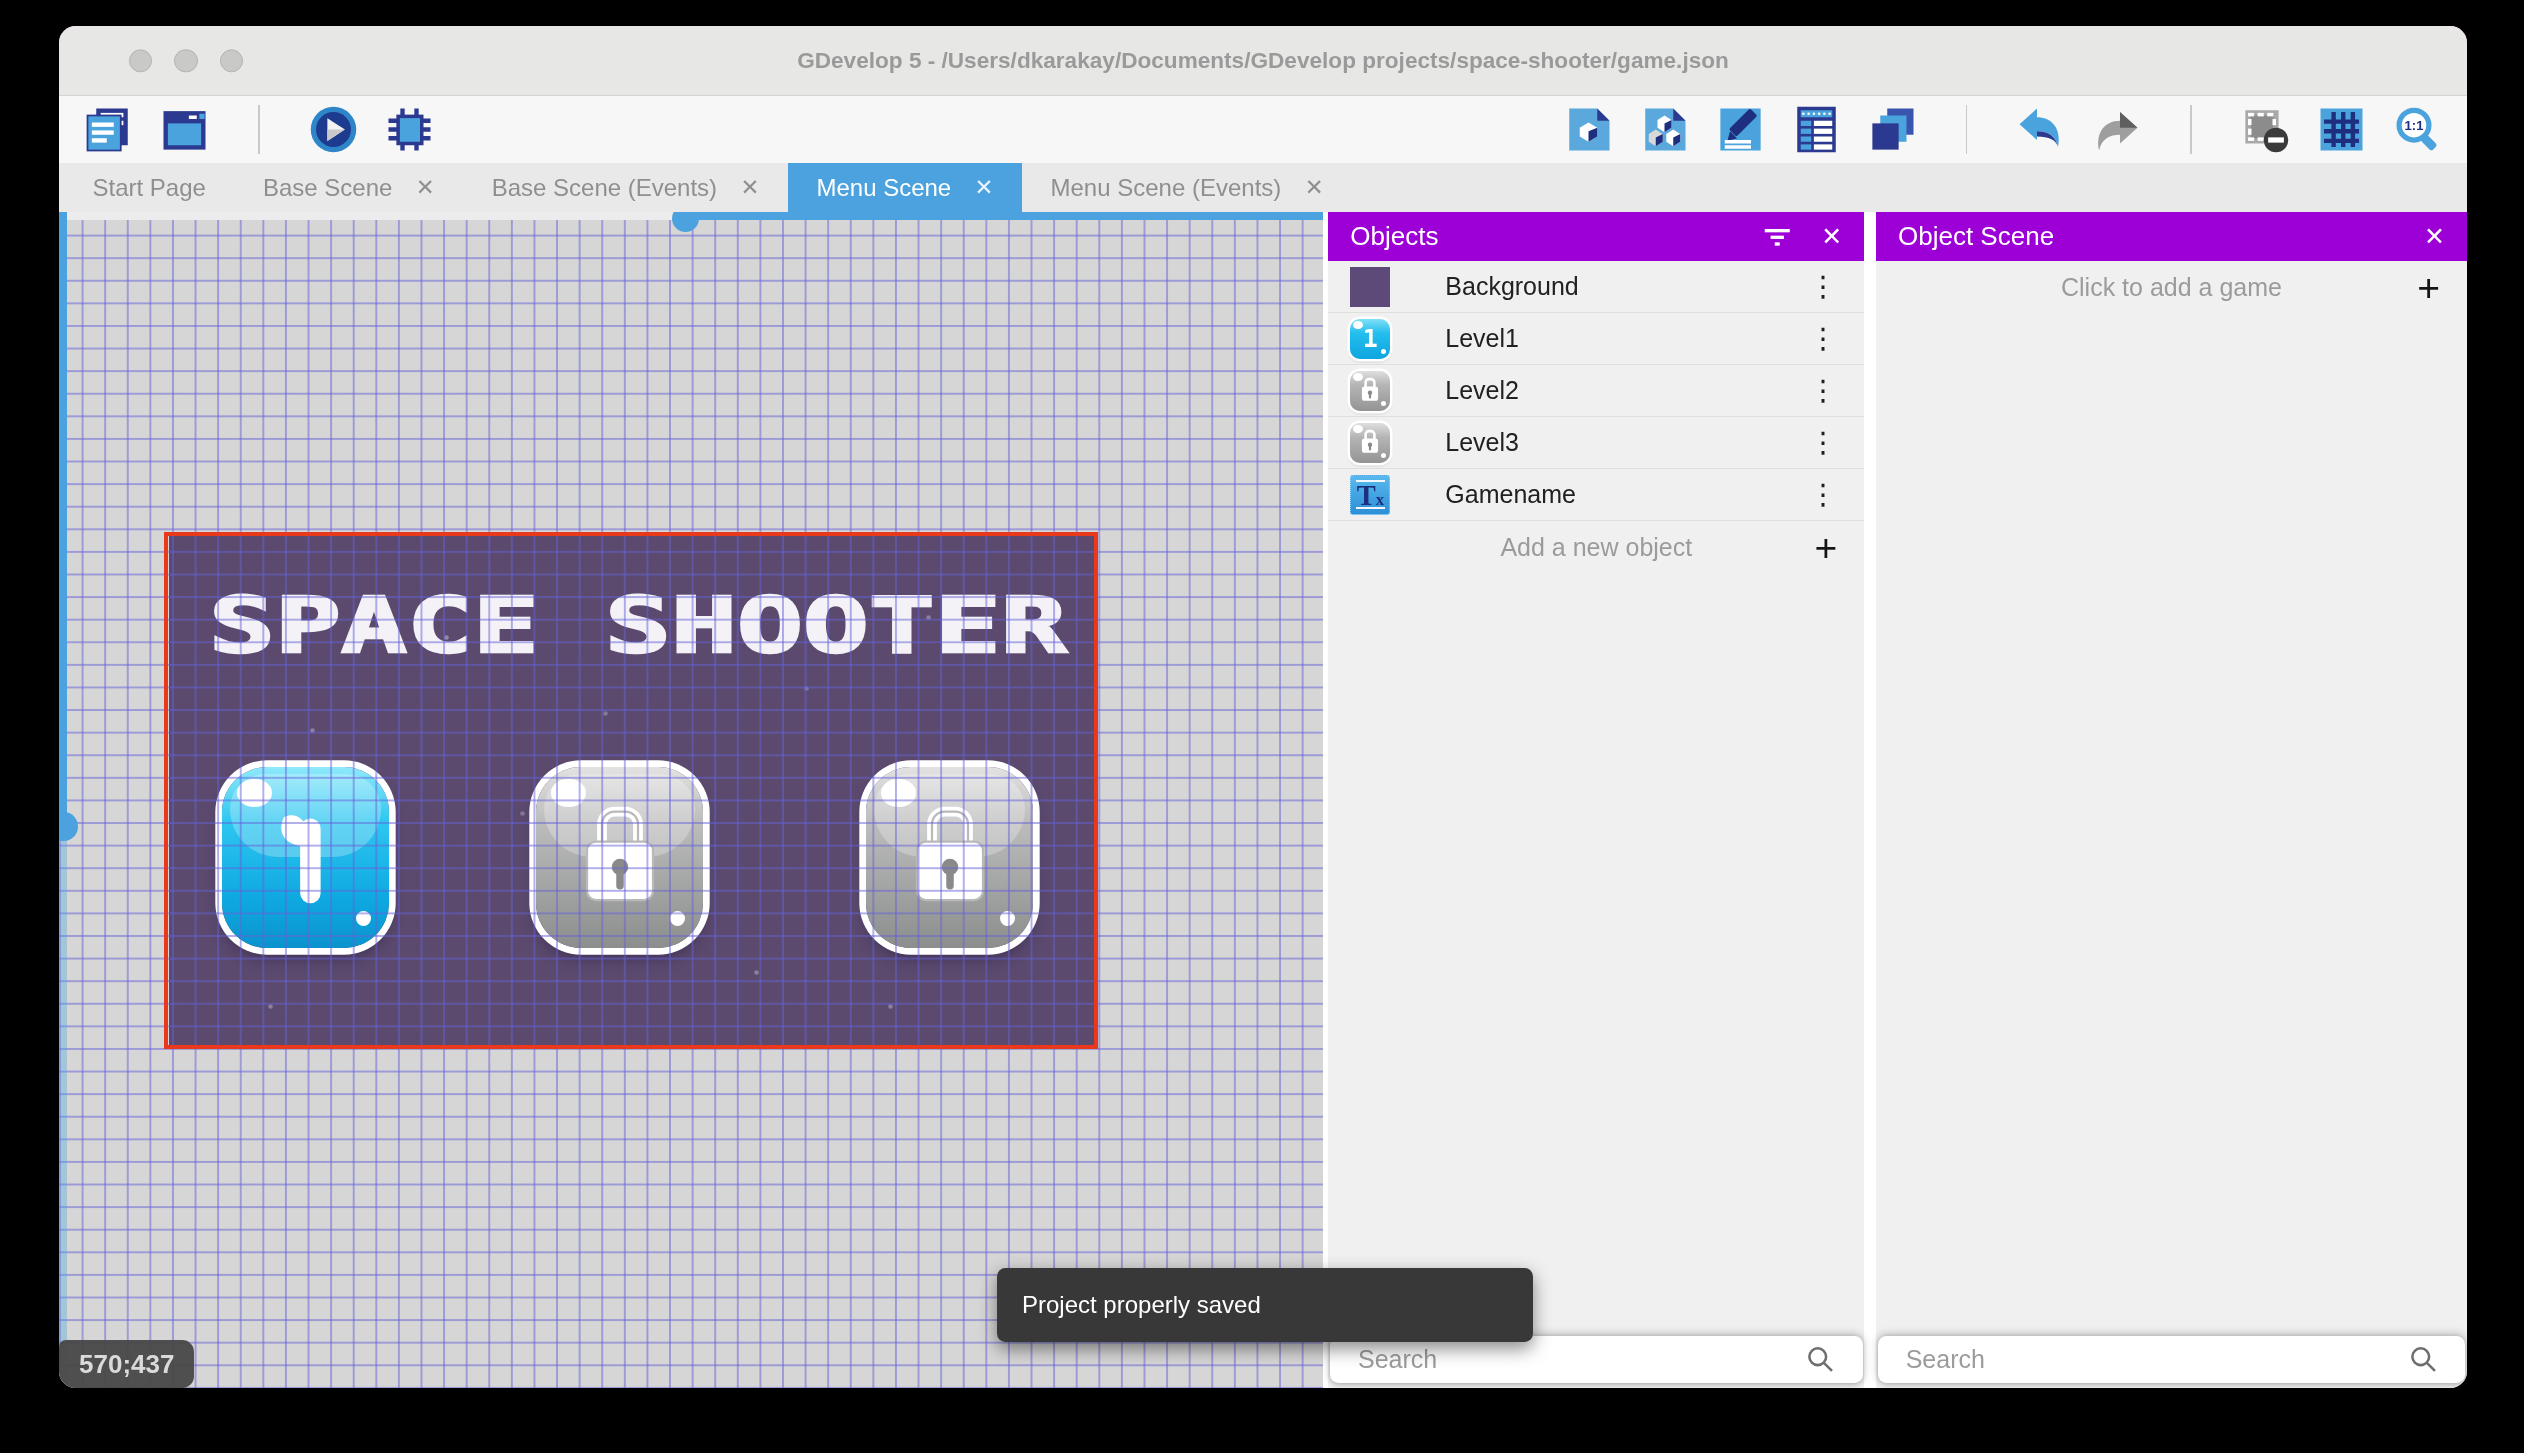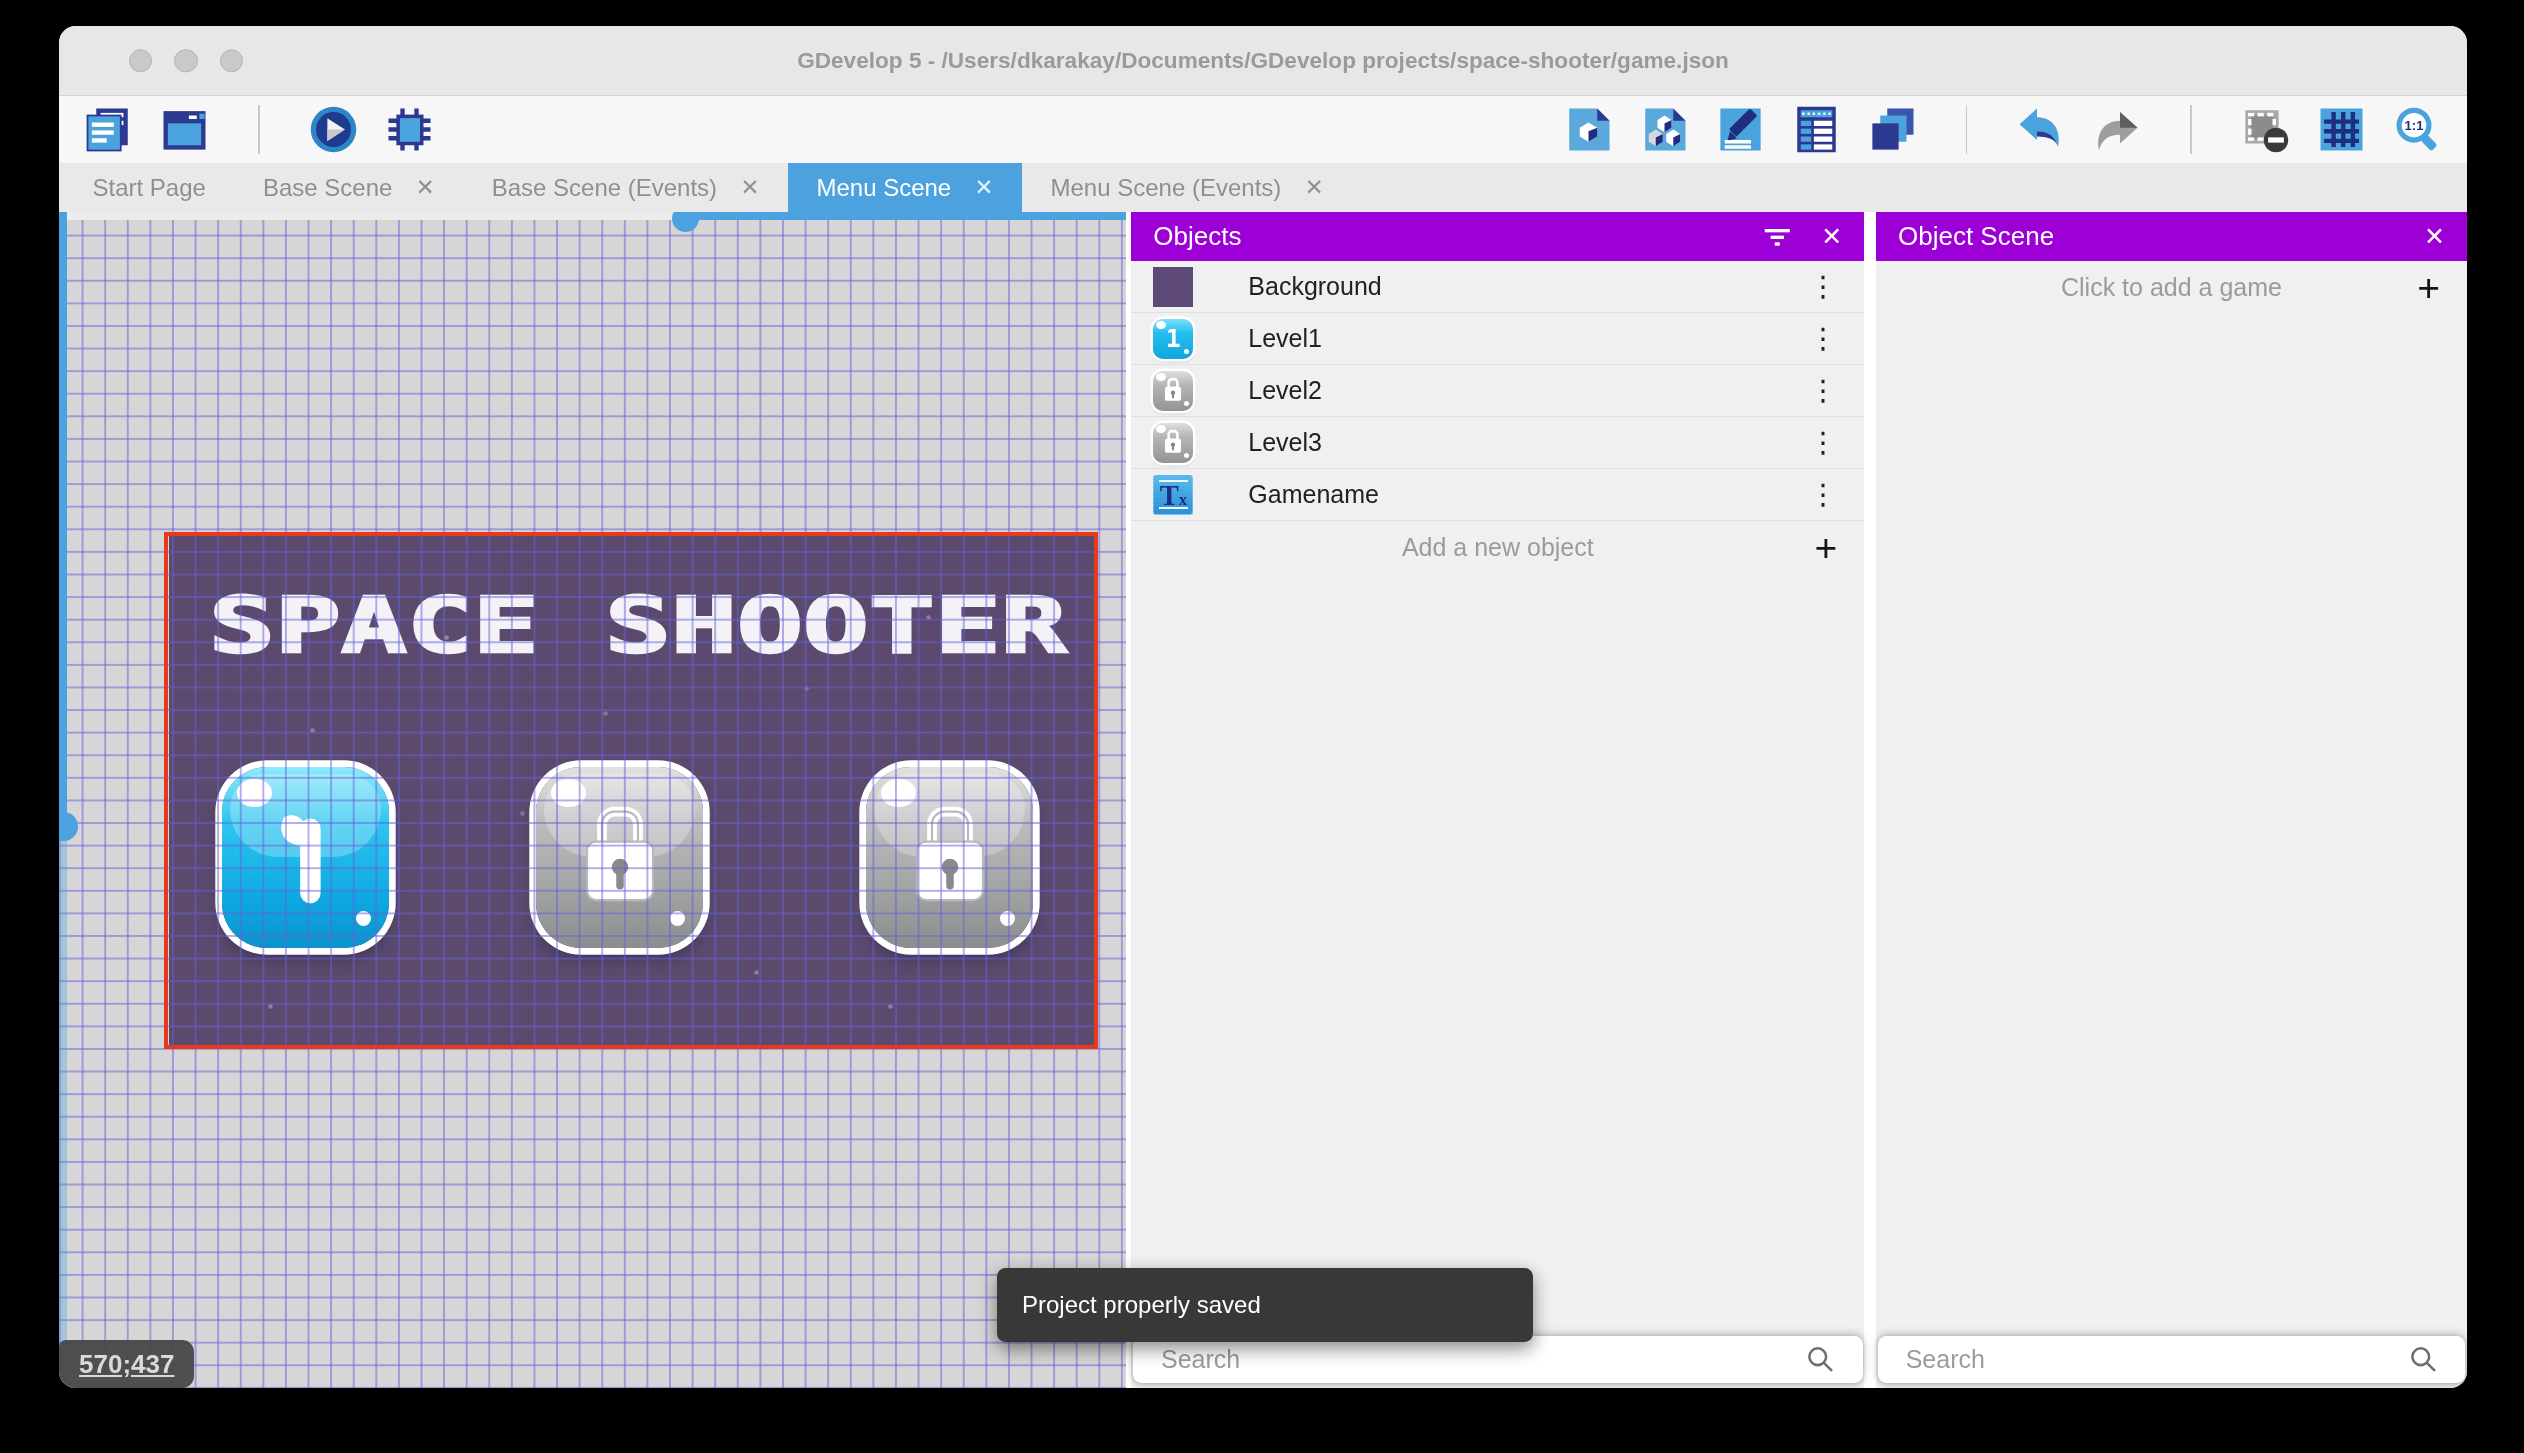--- a/index.html
+++ b/index.html
@@ -71,29 +71,29 @@
   
   .hscroll-light { position:absolute; left:0; top:0; width:626px; height:8.4px; background:#ECECEC; z-index:4; }
   .hscroll-blue  { position:absolute; left:626px; right:0; top:0; height:8.4px; background:#4BA2DE; z-index:4; }
   .hthumb { position:absolute; left:613px; top:-6.7px; width:27px; height:27px; border-radius:50%; background:#4BA2DE; z-index:4; }
   .vscroll-blue { position:absolute; left:0; top:0; width:8.4px; height:614px; background:#4BA2DE; z-index:4; }
   .vscroll-pale { position:absolute; left:0; top:614px; width:8.4px; bottom:0; background:rgba(75,162,222,.35); z-index:4; }
   .vthumb { position:absolute; left:-10px; top:600px; width:28.5px; height:28.5px; border-radius:50%; background:#4BA2DE; z-index:4; }
 
   .coords-badge { position:absolute; left:0; bottom:0; z-index:5; background:rgba(72,72,72,.95);
                   color:#DADADA; font-weight:bold; font-size:26px; padding:8.4px 20px;
-                  border-radius:6.7px 11.7px 11.7px 6.7px;text-decoration:underline; }
+                  border-radius:6.7px 11.7px 11.7px 6.7px; }
 
   
   .divider-a { width:5px; background:#FFFFFF; }
   .divider-b { width:11.7px; background:#FFFFFF; }
 
   
   .panel { background:#F0F0F0; display:flex; flex-direction:column; position:relative; }
-  .objects-panel { width:733px; }
+  .objects-panel { width:536px; }
   .groups-panel { flex:0 0 591px; }
   .panel-header { height:49px; background:#9C00D6; color:#FFF; display:flex; align-items:center;
                   padding:0 22px; font-size:26px; flex:none; }
   .panel-header .ph-title { flex:1; }
   .ph-icon { margin-left:30px; cursor:pointer; display:flex; align-items:center; }
   .ph-close { font-size:25px; color:#FFF; cursor:pointer; margin-left:30px; }
 
   .obj-row { height:52px; display:flex; align-items:center; padding:0 22px;
              border-bottom:1.7px solid #DFDFDF; cursor:pointer; }
   .thumb { width:40px; height:40px; margin-right:55px; flex:none; position:relative; }

